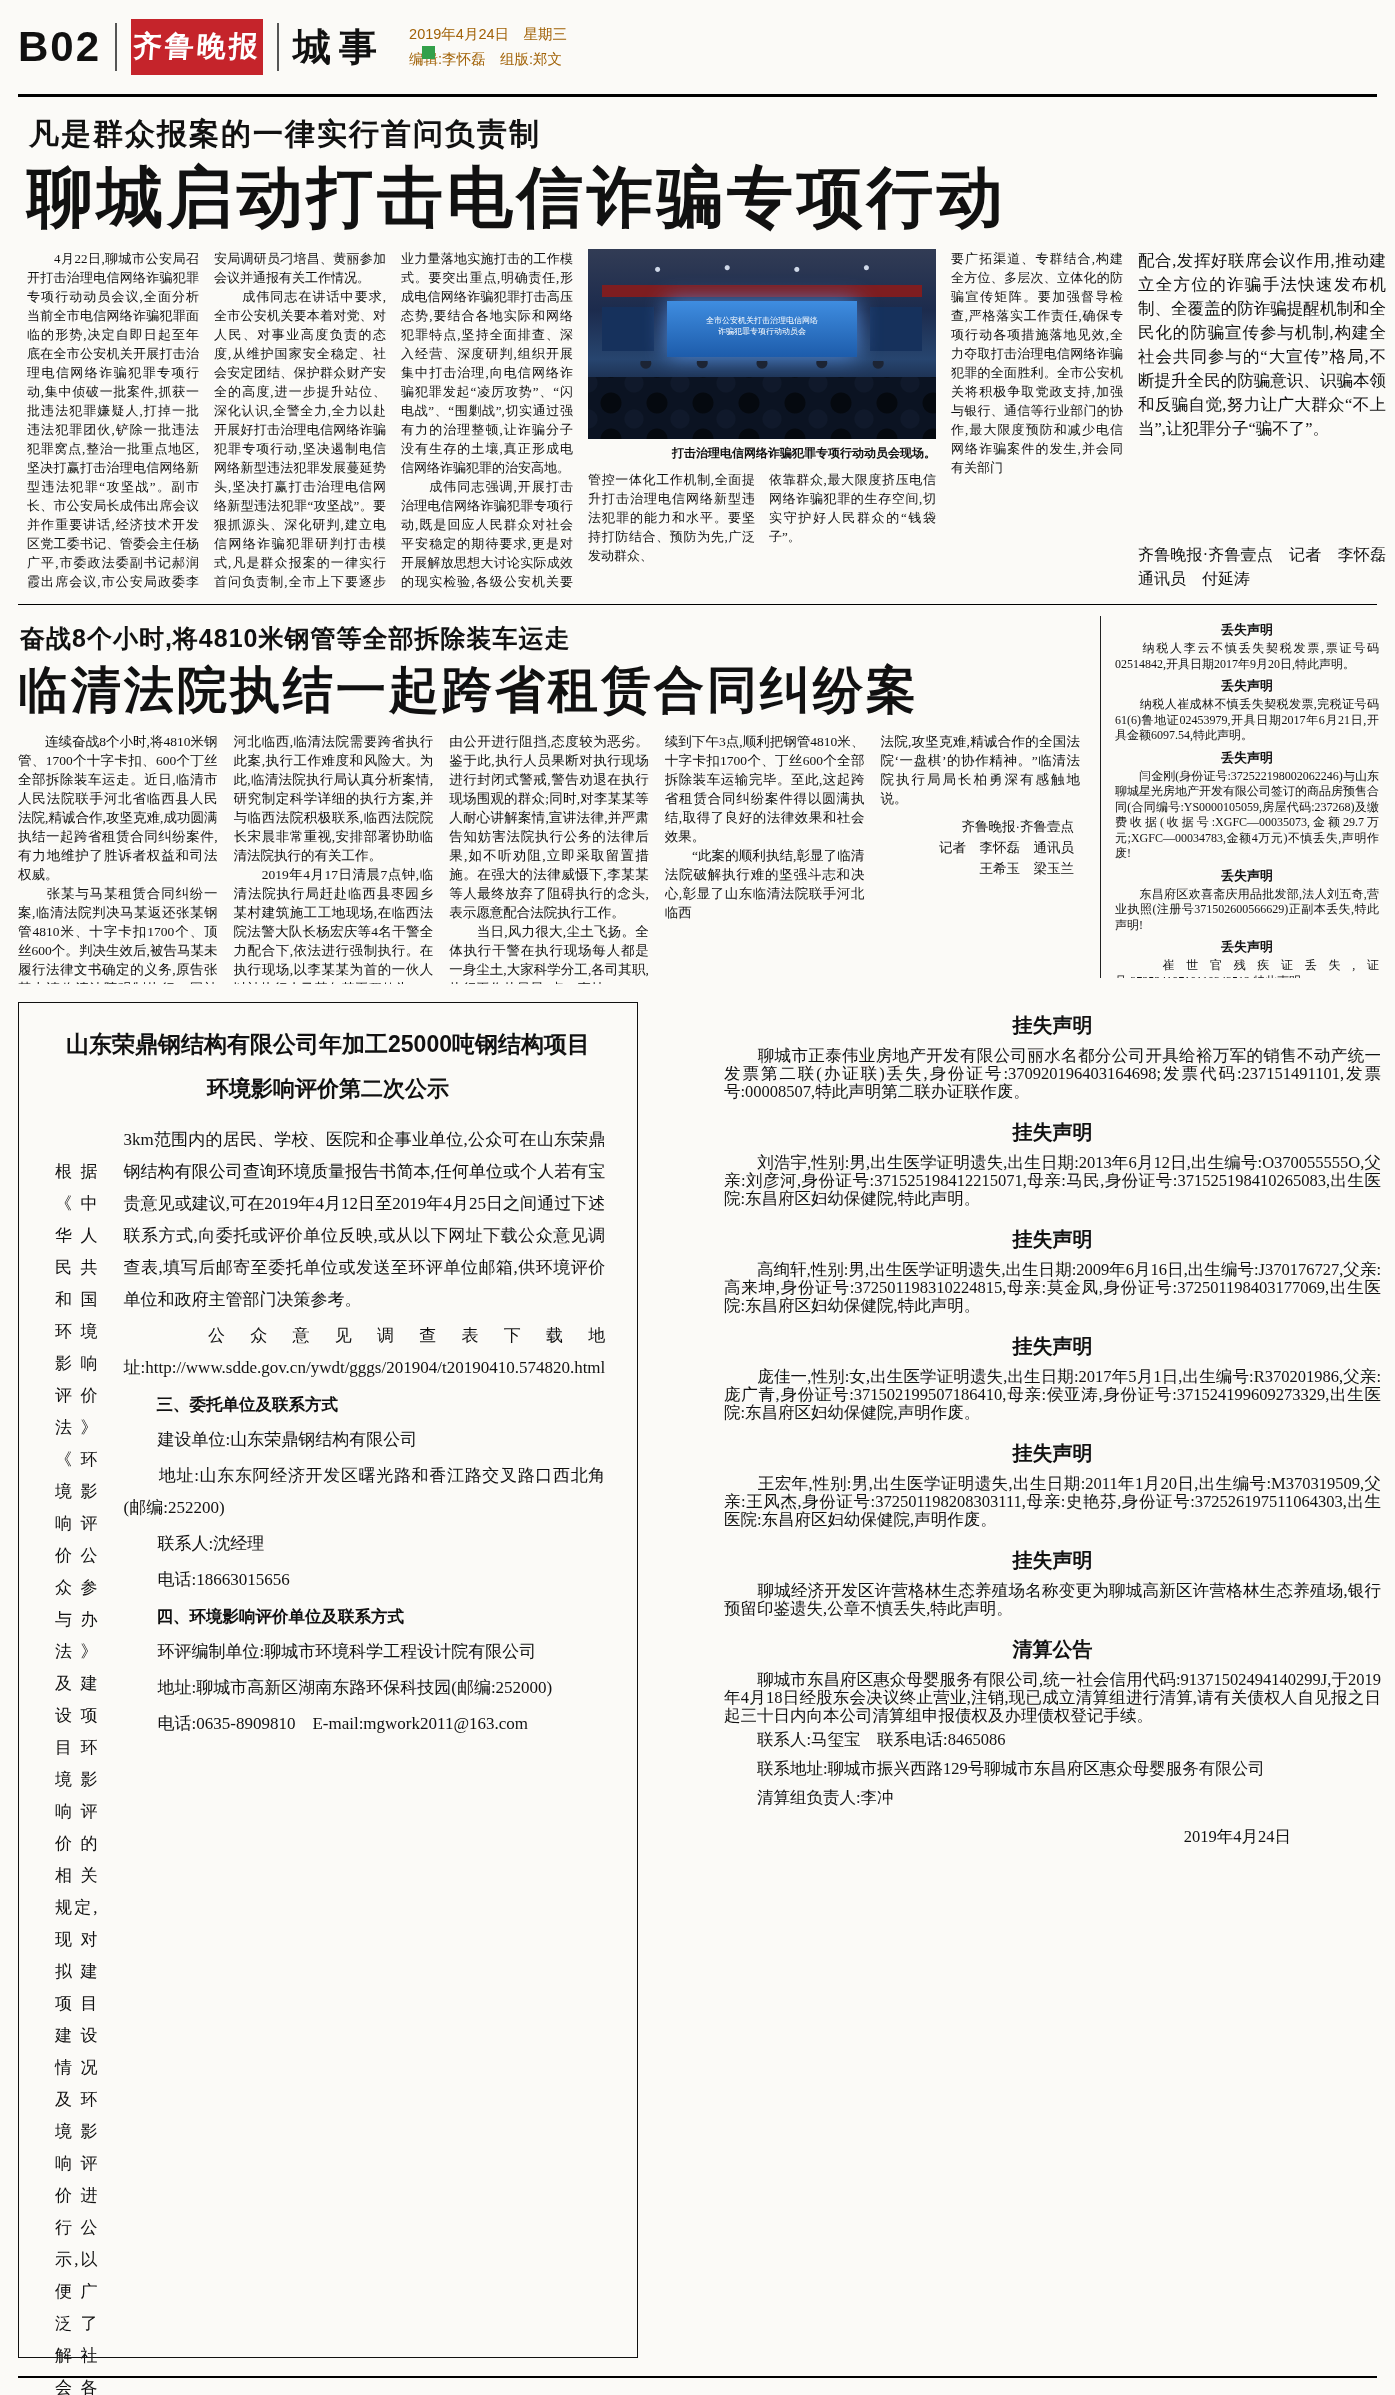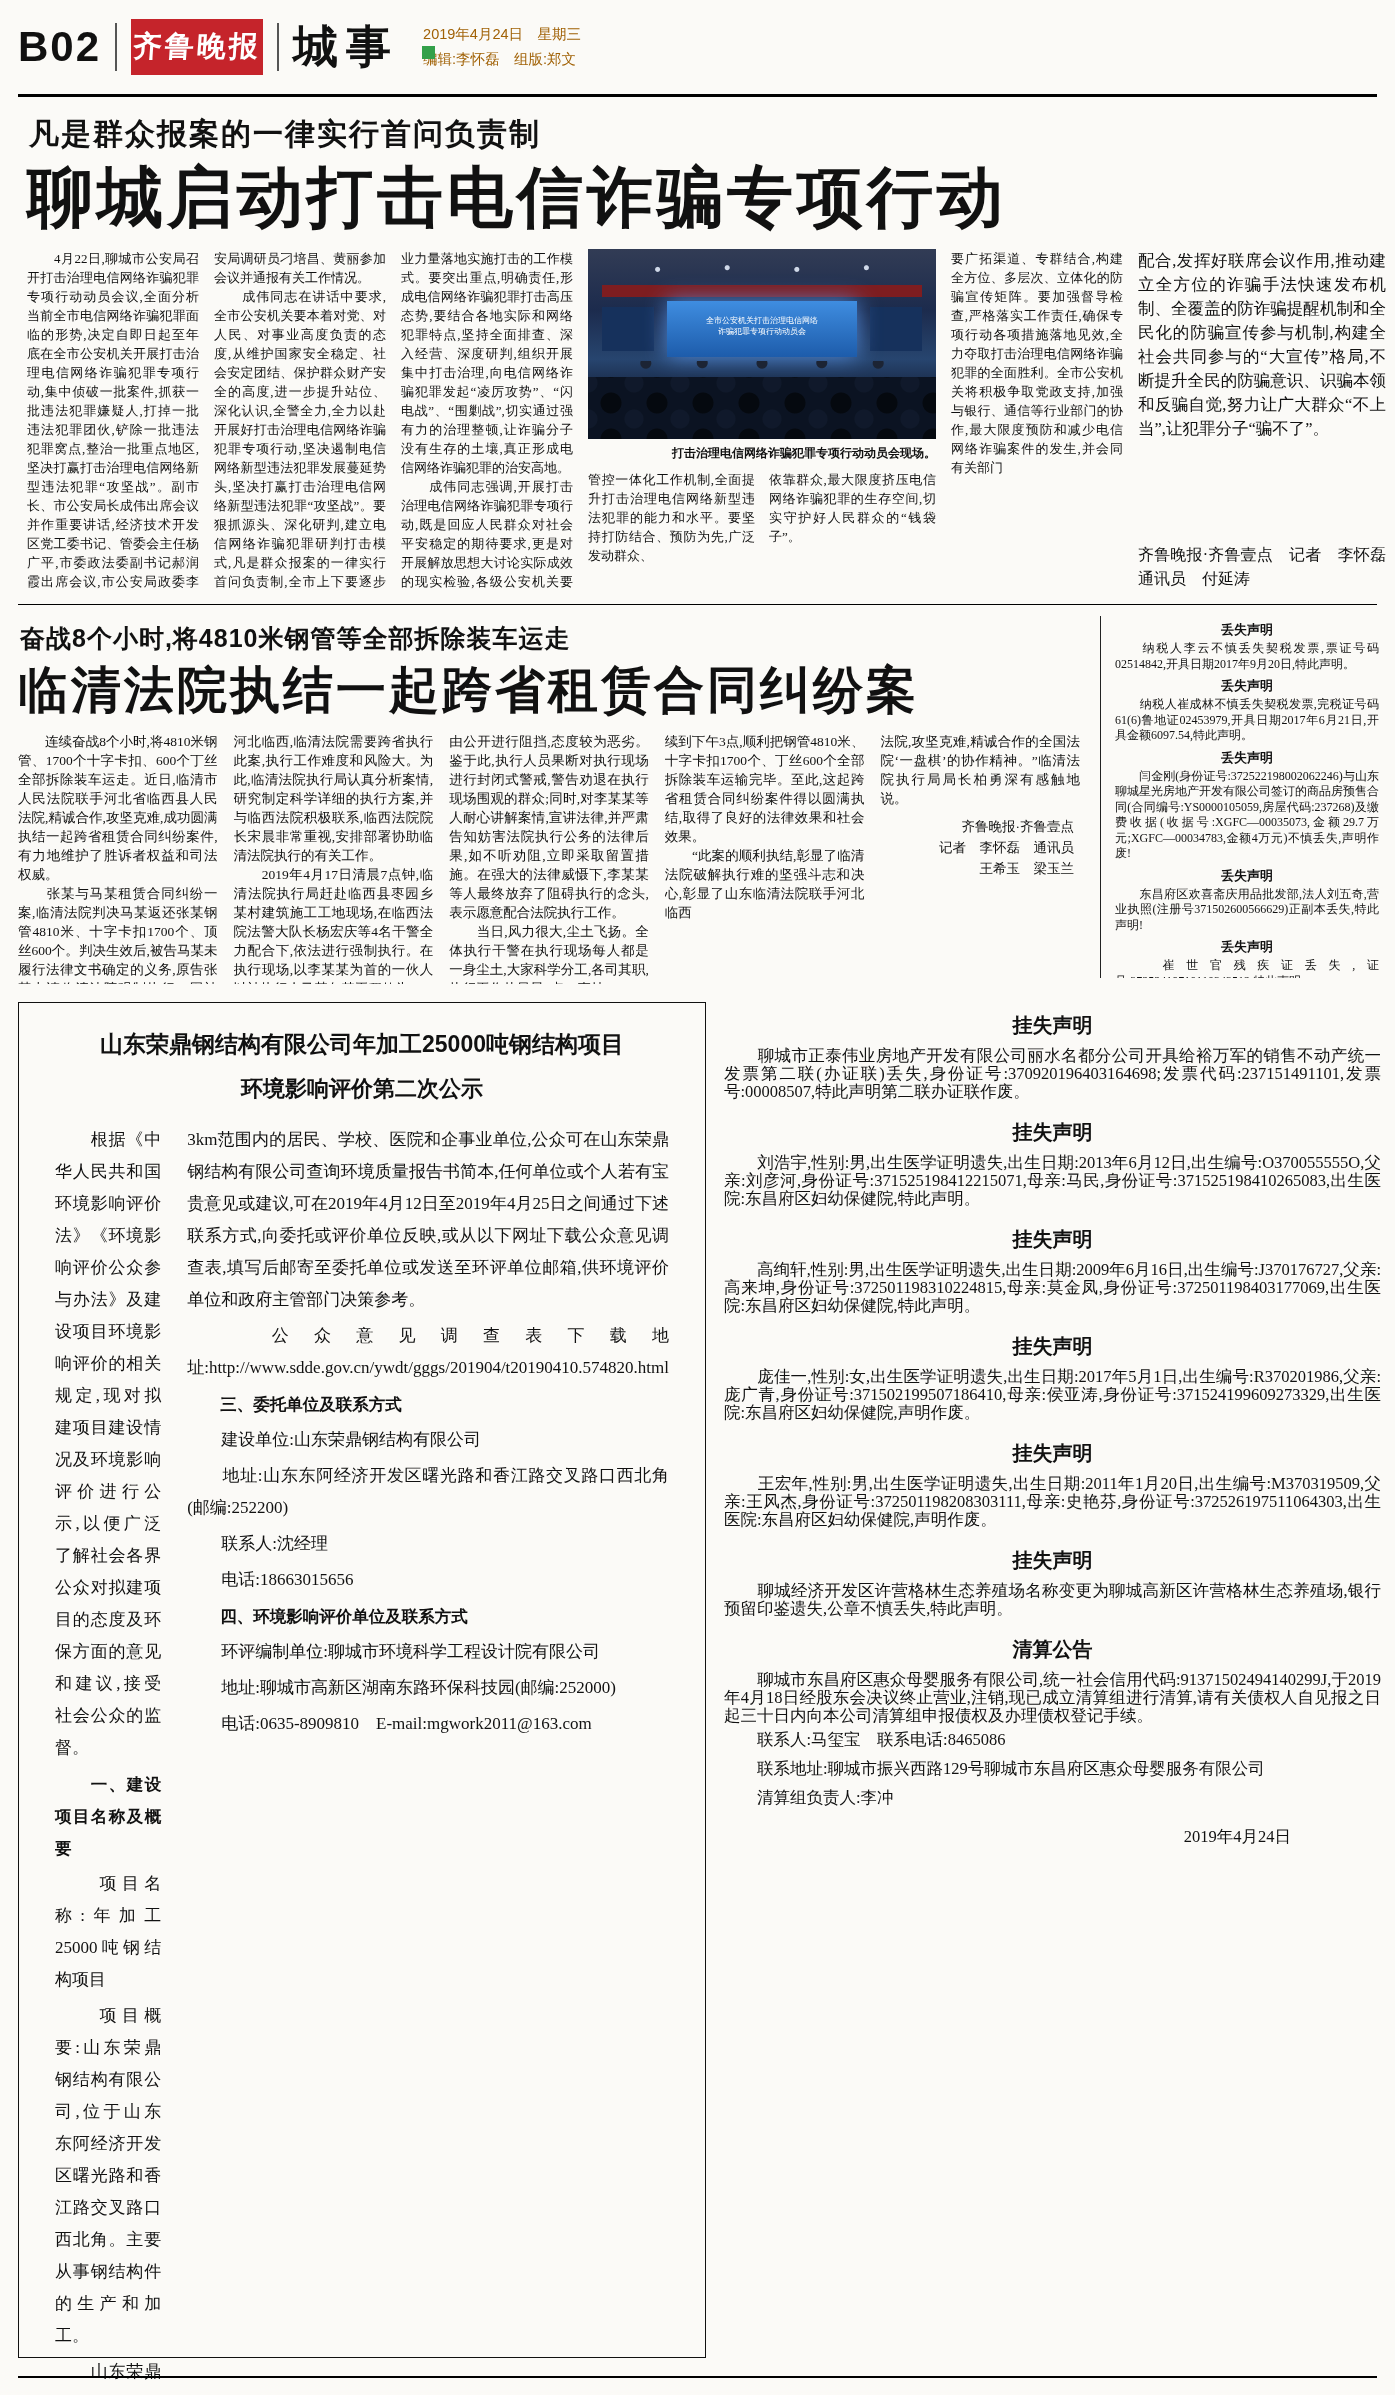--- a/index.html
+++ b/index.html
@@ -14,21 +14,21 @@
 
   
   .masthead { position:absolute; top:12px; left:18px; right:18px; height:70px;
     display:flex; align-items:center; }
   .pageno { font-size:42px; font-weight:bold; letter-spacing:2px; }
   .vbar { width:2px; height:48px; background:#555; margin:0 14px; }
   .brand { width:132px; height:56px; background:#c5242b; color:#fff;
     display:flex; align-items:center; justify-content:center;
     font-size:29px; font-weight:bold; letter-spacing:3px; transform-origin:center; }
   .brand span { transform:skewX(-4deg); }
-  .section-title { font-size:45px; font-weight:bold; letter-spacing:8px; }
+  .section-title { font-size:38px; font-weight:bold; letter-spacing:8px; }
   .datebox { margin-left:24px; font-size:14.5px; line-height:1.7; color:#a16207; }
   .green-mark { position:absolute; left:404px; top:34px; width:13px; height:13px; background:#33a04a; }
 
   .rule { position:absolute; left:18px; right:18px; background:#000; }
   .head-rule { top:94px; height:3px; }
   .mid-rule  { top:604px; height:1px; }
   .foot-rule { top:2376px; height:2px; }
 
   
   .art1 { position:absolute; top:110px; left:18px; width:1359px;margin-left:9px; }
@@ -83,21 +83,21 @@
   .c2 p { font-size:13.5px; line-height:19px; text-align:justify; white-space:pre-line; }
   .byline2 { text-align:right; margin-top:8px; font-size:13.5px; line-height:21px; white-space:pre-line; padding-right:6px; }
 
   
   .lost-col { position:absolute; top:616px; left:1100px; width:281px; height:362px;
     border-left:1px solid #222; padding:0 2px 0 14px; overflow:hidden; }
   .lt { text-align:center; font-weight:bold; font-size:13px; margin:5px 0 2px; }
   .lb { font-size:12px; line-height:15.5px; text-align:justify; white-space:pre-line; }
 
   
-  .env-box { position:absolute; top:1002px; left:18px; width:688px; height:1356px;
+  .env-box { position:absolute; top:1002px; left:18px; width:620px; height:1356px;
     border:1.5px solid #111; padding:22px 36px; }
   .env-title1 { text-align:center; font-size:23px; font-weight:800; margin:4px 0 14px; }
   .env-title2 { text-align:center; font-size:22px; font-weight:800; margin-bottom:20px; }
   .env-cols { display:flex; gap:26px; }
   .envc { flex:1; }
   .envc p { font-size:17px; line-height:32px; text-align:justify; white-space:pre-line; margin-bottom:4px; }
   .envc p.bh { font-weight:bold; font-family:"Liberation Sans","DejaVu Sans",sans-serif; font-size:16.5px; }
 
   .guashi-col { position:absolute; top:1002px; left:724px; width:657px; height:1356px; overflow:hidden; }
   .g-item { margin-bottom:18px; }

